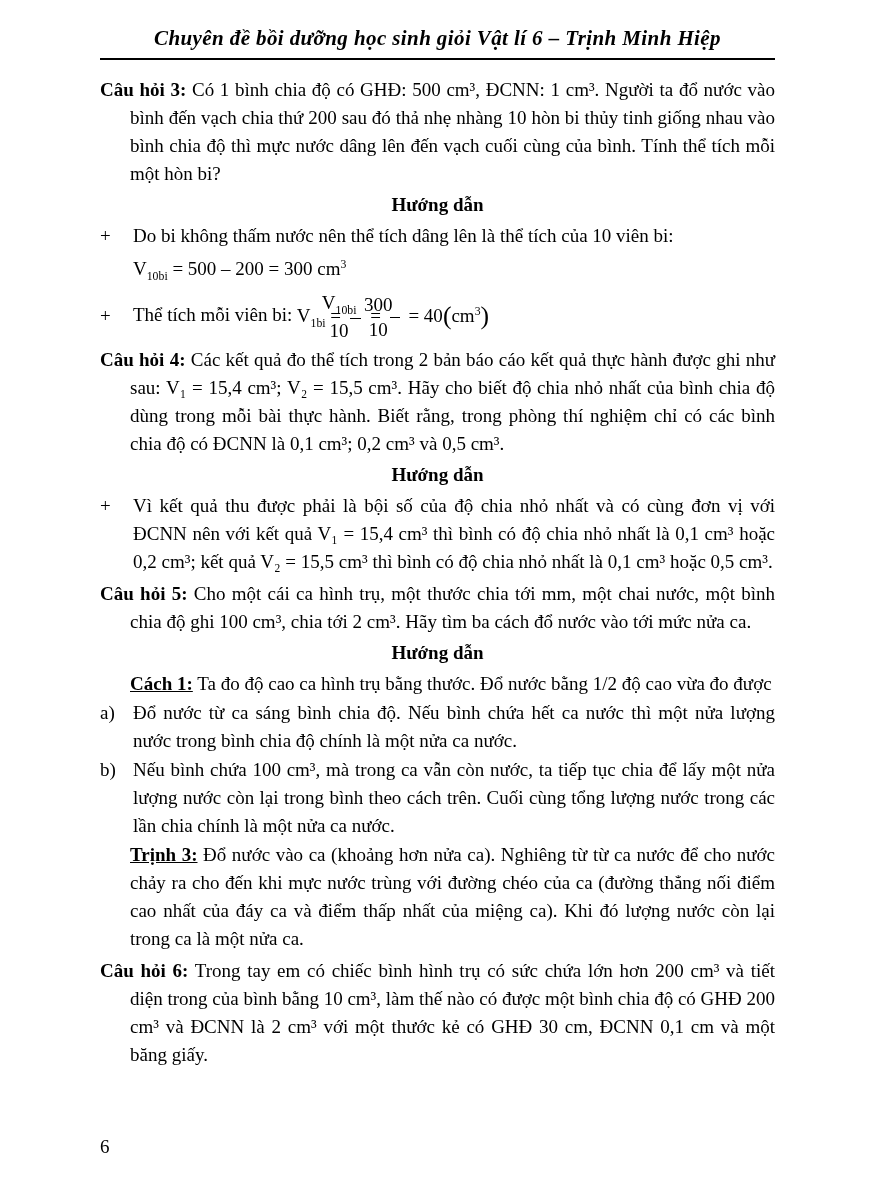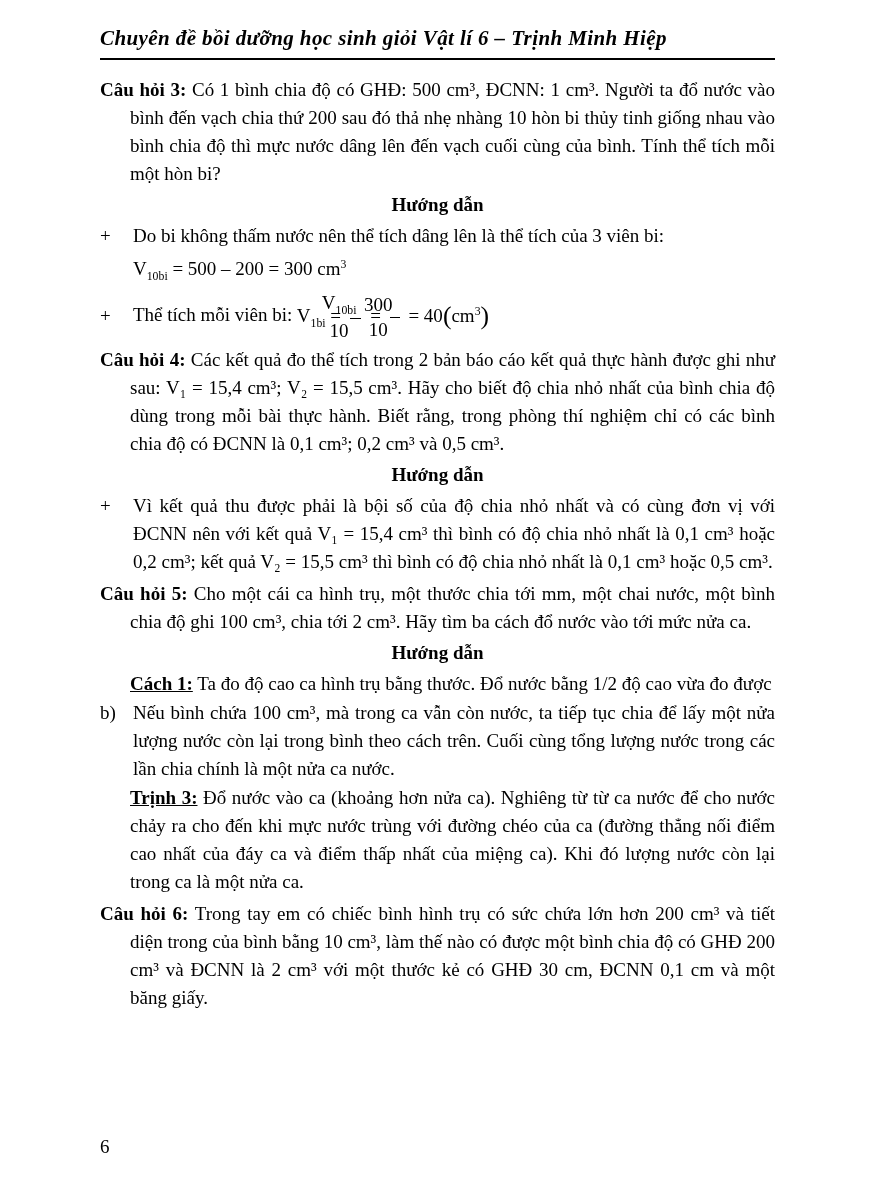--- a/index.html
+++ b/index.html
@@ -10,21 +10,21 @@
     color: #000;
   }
   .page {
     position: relative;
     width: 875px; height: 1200px;
     padding: 26px 100px 0 100px;
     background: #fff;
     overflow: hidden;
   }
   .header {
-    text-align: left;
+    text-align: center;
     font-style: italic;
     font-weight: bold;
     font-size: 21px;
     letter-spacing: 0.4px;
     padding-bottom: 7px;
     border-bottom: 2px solid #000;
     margin-bottom: 16px;
   }
   .content {
     font-size: 19px;
@@ -83,21 +83,21 @@
     <p class="para q">
       <b>Câu hỏi 3:</b>
       <span>Có 1 bình chia độ có GHĐ: 500 cm³, ĐCNN: 1 cm³. Người ta đổ nước vào bình đến vạch chia thứ 200 sau đó thả nhẹ nhàng 10 hòn bi thủy tinh giống nhau vào bình chia độ thì mực nước dâng lên đến vạch cuối cùng của bình. Tính thể tích mỗi một hòn bi?</span>
     </p>
 
     <p class="center">
       <span>Hướng dẫn</span>
     </p>
 
     <p class="para bullet">
-      <span class="marker">+</span><span>Do bi không thấm nước nên thể tích dâng lên là thể tích của 3 viên bi:</span>
+      <span class="marker">+</span><span>Do bi không thấm nước nên thể tích dâng lên là thể tích của 10 viên bi:</span>
     </p>
 
     <p class="para indent">
       <span>V</span><sub>10bi</sub><span> = 500 – 200 = 300 cm</span><sup>3</sup>
     </p>
 
     <p class="para bullet formula-line">
       <span class="marker">+</span><span>Thể tích mỗi viên bi:</span>
       <span class="fml">
         <span>V</span><sub>1bi</sub>
@@ -130,20 +130,23 @@
     <p class="center">
       <span>Hướng dẫn</span>
     </p>
 
     <p class="para cach">
       <b>Cách 1:</b>
       <span>Ta đo độ cao ca hình trụ bằng thước. Đổ nước bằng 1/2 độ cao vừa đo được</span>
     </p>
 
 
+    <p class="para bullet">
+      <span class="marker">a)</span><span>Đổ nước từ ca sáng bình chia độ. Nếu bình chứa hết ca nước thì một nửa lượng nước trong bình chia độ chính là một nửa ca nước.</span>
+    </p>
 
     <p class="para bullet">
       <span class="marker">b)</span><span>Nếu bình chứa 100 cm³, mà trong ca vẫn còn nước, ta tiếp tục chia để lấy một nửa lượng nước còn lại trong bình theo cách trên. Cuối cùng tổng lượng nước trong các lần chia chính là một nửa ca nước.</span>
     </p>
 
     <p class="para cach">
       <b>Trịnh 3:</b>
       <span>Đổ nước vào ca (khoảng hơn nửa ca). Nghiêng từ từ ca nước để cho nước chảy ra cho đến khi mực nước trùng với đường chéo của ca (đường thẳng nối điểm cao nhất của đáy ca và điểm thấp nhất của miệng ca). Khi đó lượng nước còn lại trong ca là một nửa ca.</span>
     </p>
 

